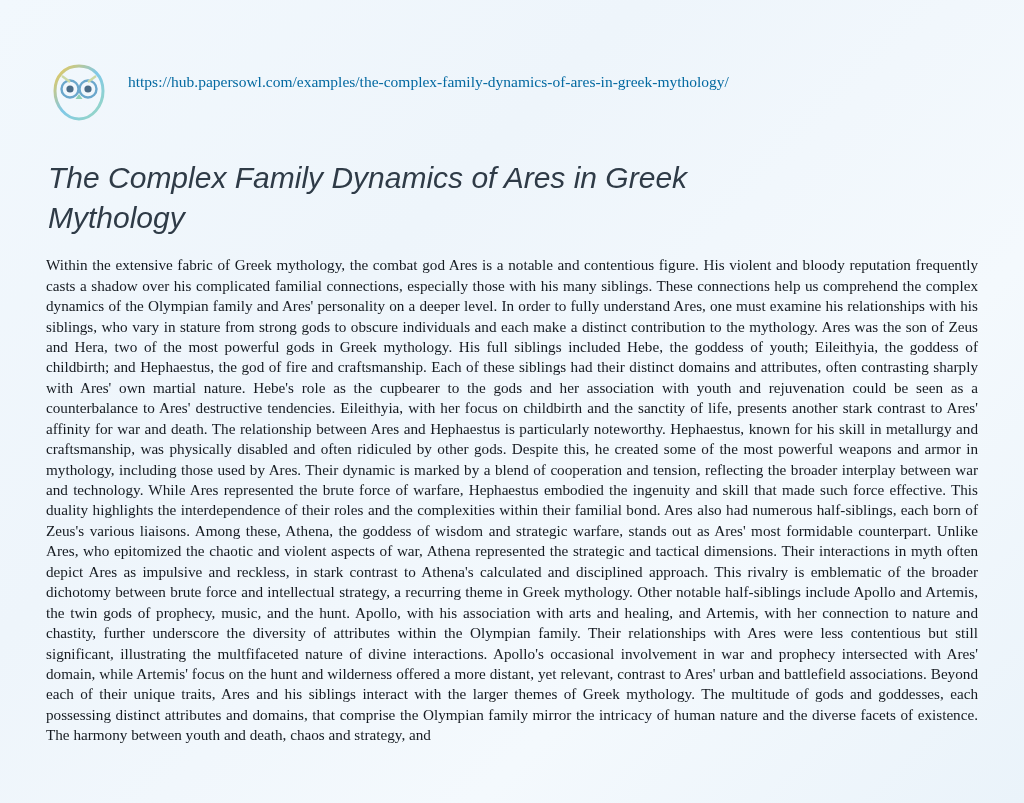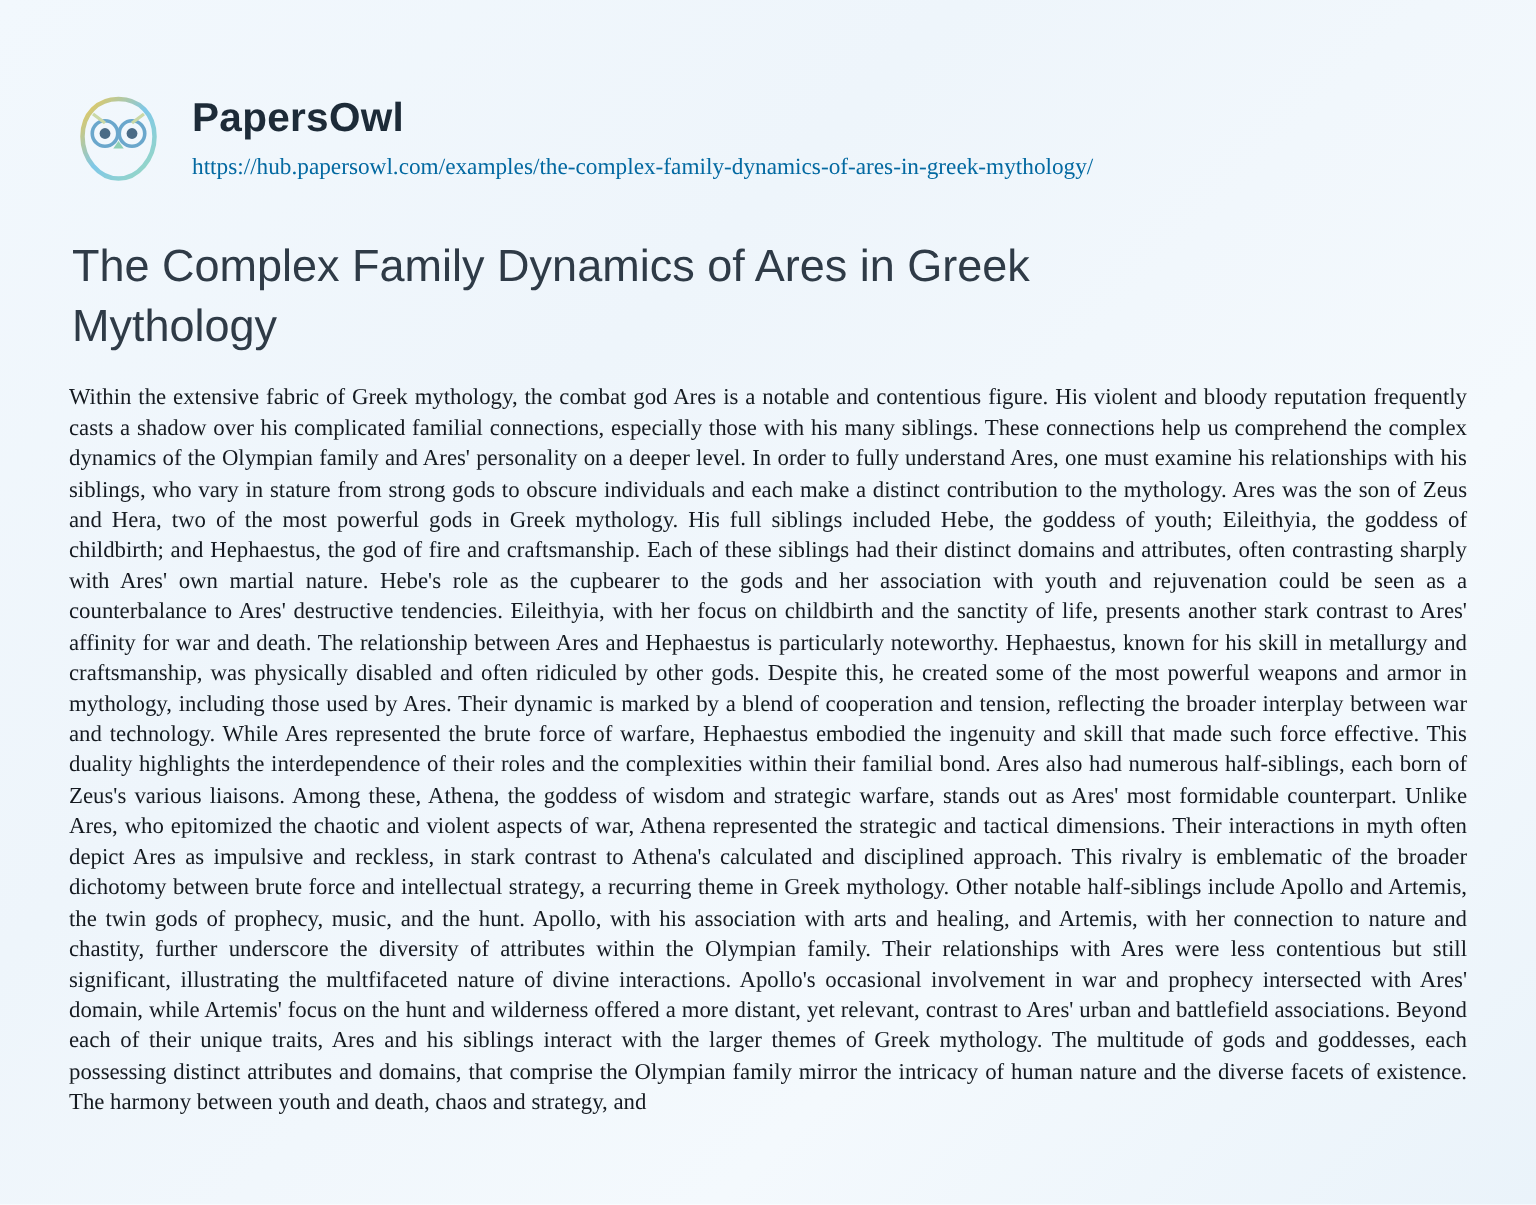--- a/index.html
+++ b/index.html
@@ -52,20 +52,21 @@
     word-break: break-word;
     font-family: Liberation Serif, serif;
   }
   .doc-title {
     margin: 34px 0 0 4px;
     font-size: 30px;
     font-weight: normal;
     color: #2f3b47;
     line-height: 1.32;
     max-width: 700px;
+    font-style: italic;
   }
   .doc-body {
     margin: 18px 2px 0 2px;
     font-family: Liberation Serif, serif;
     font-size: 15.2px;
     line-height: 1.345;
     color: #151a20;
     text-align: justify;
     text-justify: inter-word;
   }
@@ -91,21 +92,20 @@
         <path d="M31 4 C45 4 55 14 55 29 C55 44 44 57 31 57 C18 57 7 44 7 29 C7 14 17 4 31 4 Z" fill="none" stroke="url(#owlgrad)" stroke-width="3"></path>
         <circle cx="22" cy="27" r="8.5" fill="none" stroke="#6aa7cc" stroke-width="2.4"></circle>
         <circle cx="40" cy="27" r="8.5" fill="none" stroke="#6aa7cc" stroke-width="2.4"></circle>
         <circle cx="22" cy="27" r="3.6" fill="#4a6b86"></circle>
         <circle cx="40" cy="27" r="3.6" fill="#4a6b86"></circle>
         <path d="M31 32 L27.5 37 L34.5 37 Z" fill="#8fd0b5"></path>
         <path d="M14 14 L22 20 M48 14 L40 20" stroke="#cbd9a6" stroke-width="2.2" fill="none"></path>
       </svg>
     </div>
     <div class="brand-block">
-      <div class="brand-name">PapersOwl</div>
       <div class="site-url">https://hub.papersowl.com/examples/the-complex-family-dynamics-of-ares-in-greek-mythology/</div>
     </div>
   </div>
 
   <h1 class="doc-title">The Complex Family Dynamics of Ares in Greek Mythology</h1>
 
   <div class="doc-body">
     <p>Within the extensive fabric of Greek mythology, the combat god Ares is a notable and contentious figure. His violent and bloody reputation frequently casts a shadow over his complicated familial connections, especially those with his many siblings. These connections help us comprehend the complex dynamics of the Olympian family and Ares' personality on a deeper level. In order to fully understand Ares, one must examine his relationships with his siblings, who vary in stature from strong gods to obscure individuals and each make a distinct contribution to the mythology. Ares was the son of Zeus and Hera, two of the most powerful gods in Greek mythology. His full siblings included Hebe, the goddess of youth; Eileithyia, the goddess of childbirth; and Hephaestus, the god of fire and craftsmanship. Each of these siblings had their distinct domains and attributes, often contrasting sharply with Ares' own martial nature. Hebe's role as the cupbearer to the gods and her association with youth and rejuvenation could be seen as a counterbalance to Ares' destructive tendencies. Eileithyia, with her focus on childbirth and the sanctity of life, presents another stark contrast to Ares' affinity for war and death. The relationship between Ares and Hephaestus is particularly noteworthy. Hephaestus, known for his skill in metallurgy and craftsmanship, was physically disabled and often ridiculed by other gods. Despite this, he created some of the most powerful weapons and armor in mythology, including those used by Ares. Their dynamic is marked by a blend of cooperation and tension, reflecting the broader interplay between war and technology. While Ares represented the brute force of warfare, Hephaestus embodied the ingenuity and skill that made such force effective. This duality highlights the interdependence of their roles and the complexities within their familial bond. Ares also had numerous half-siblings, each born of Zeus's various liaisons. Among these, Athena, the goddess of wisdom and strategic warfare, stands out as Ares' most formidable counterpart. Unlike Ares, who epitomized the chaotic and violent aspects of war, Athena represented the strategic and tactical dimensions. Their interactions in myth often depict Ares as impulsive and reckless, in stark contrast to Athena's calculated and disciplined approach. This rivalry is emblematic of the broader dichotomy between brute force and intellectual strategy, a recurring theme in Greek mythology. Other notable half-siblings include Apollo and Artemis, the twin gods of prophecy, music, and the hunt. Apollo, with his association with arts and healing, and Artemis, with her connection to nature and chastity, further underscore the diversity of attributes within the Olympian family. Their relationships with Ares were less contentious but still significant, illustrating the multfifaceted nature of divine interactions. Apollo's occasional involvement in war and prophecy intersected with Ares' domain, while Artemis' focus on the hunt and wilderness offered a more distant, yet relevant, contrast to Ares' urban and battlefield associations. Beyond each of their unique traits, Ares and his siblings interact with the larger themes of Greek mythology. The multitude of gods and goddesses, each possessing distinct attributes and domains, that comprise the Olympian family mirror the intricacy of human nature and the diverse facets of existence. The harmony between youth and death, chaos and strategy, and</p>
   </div>
 

